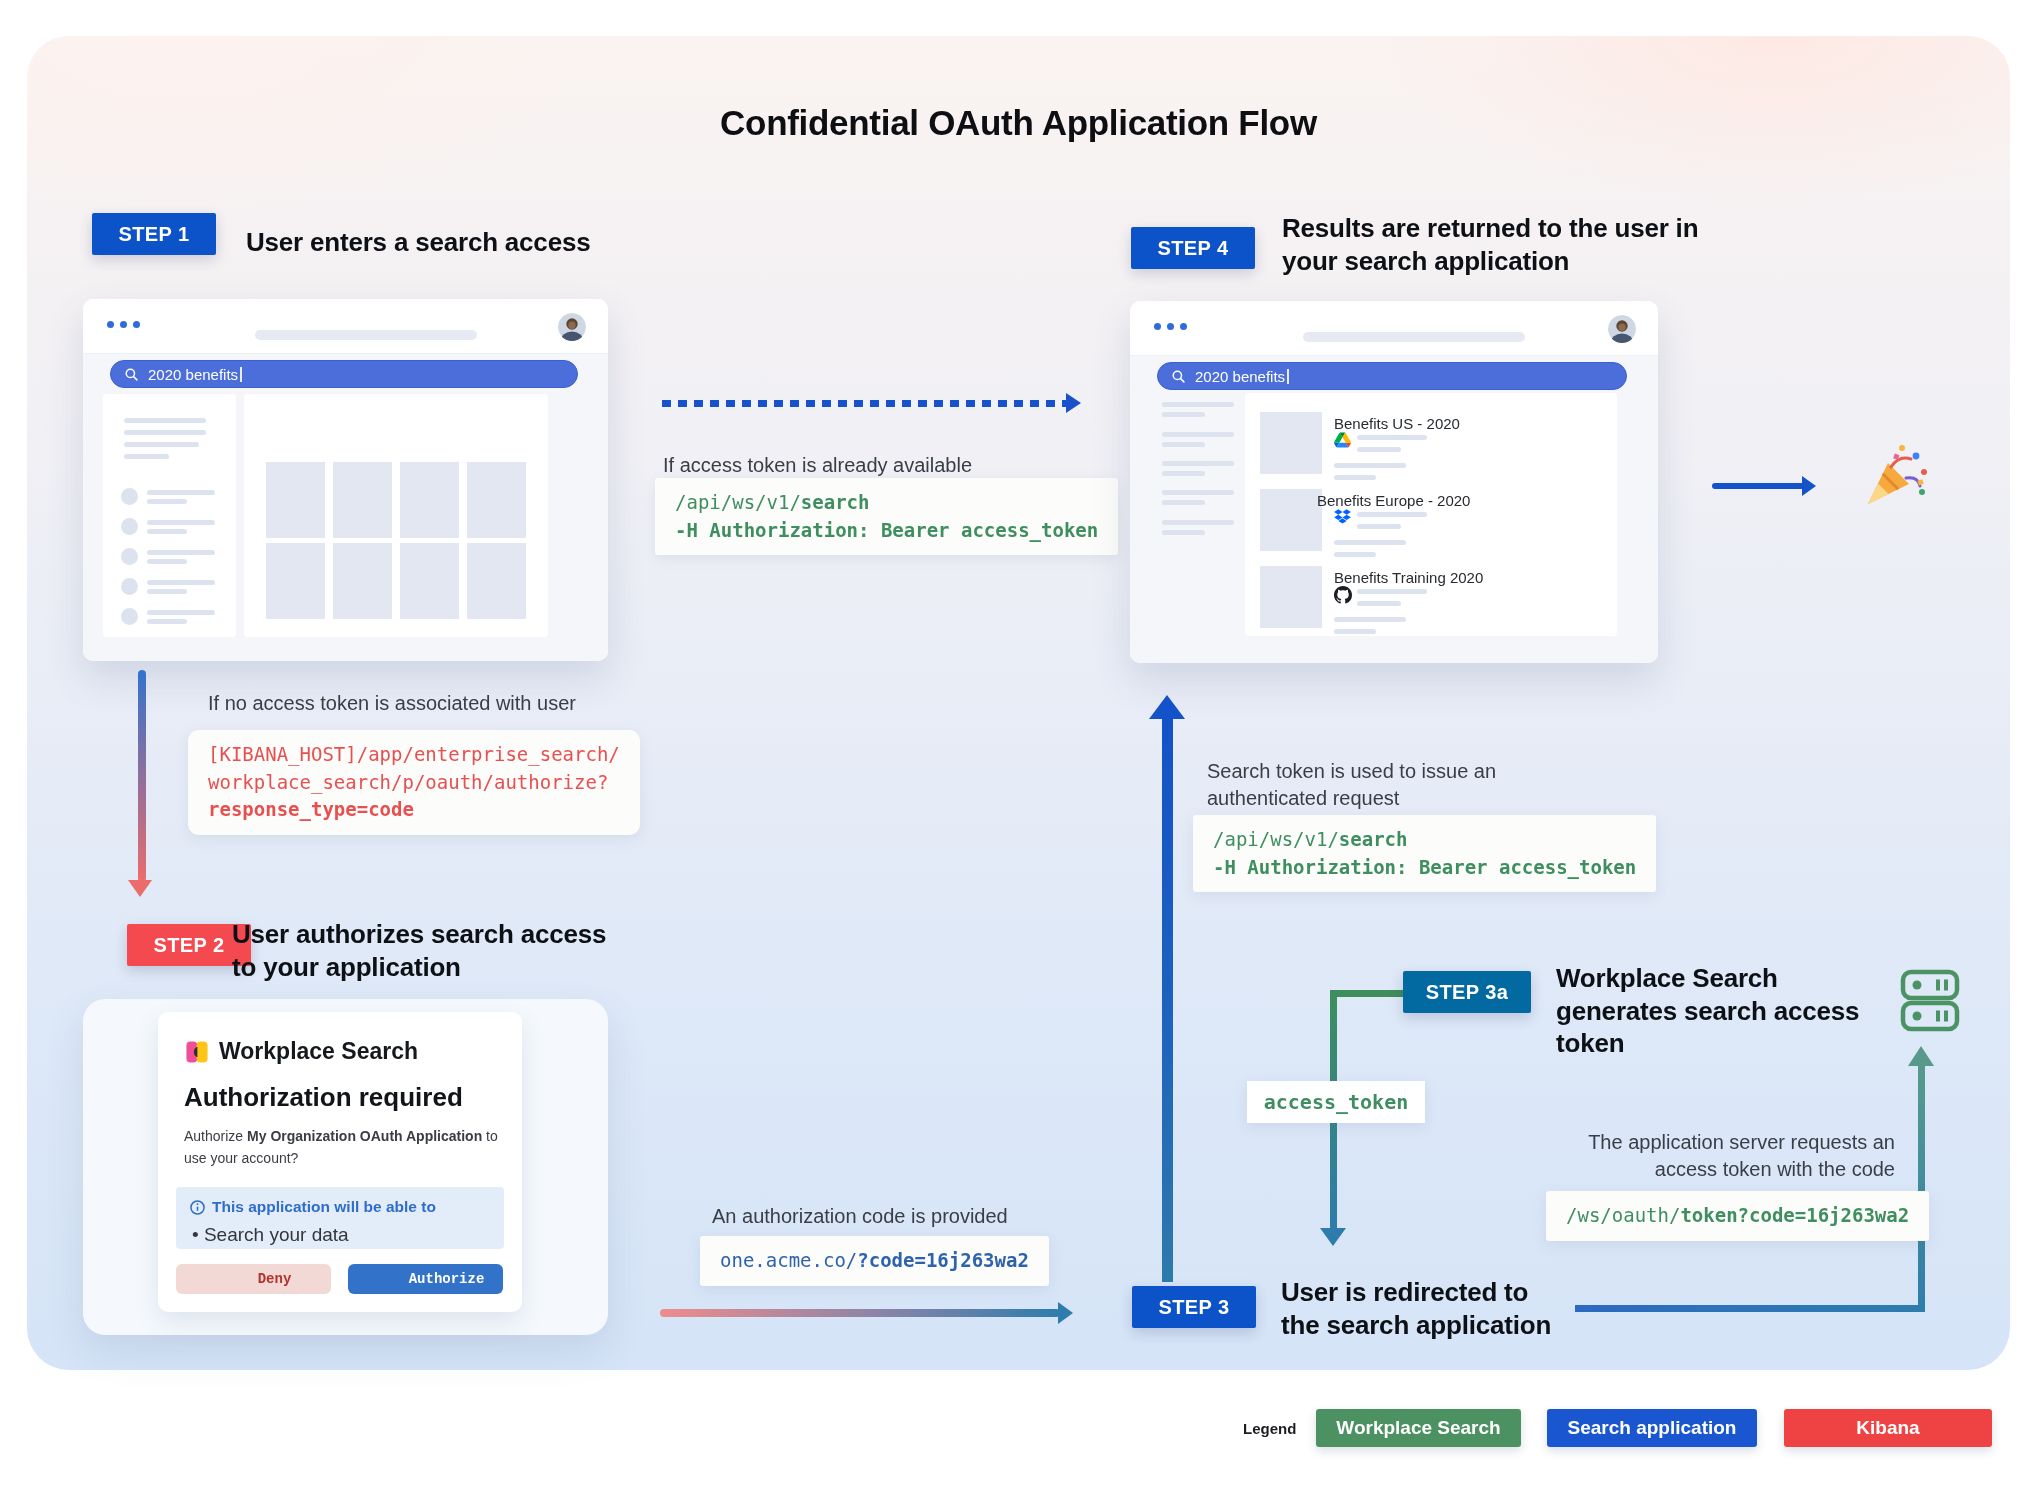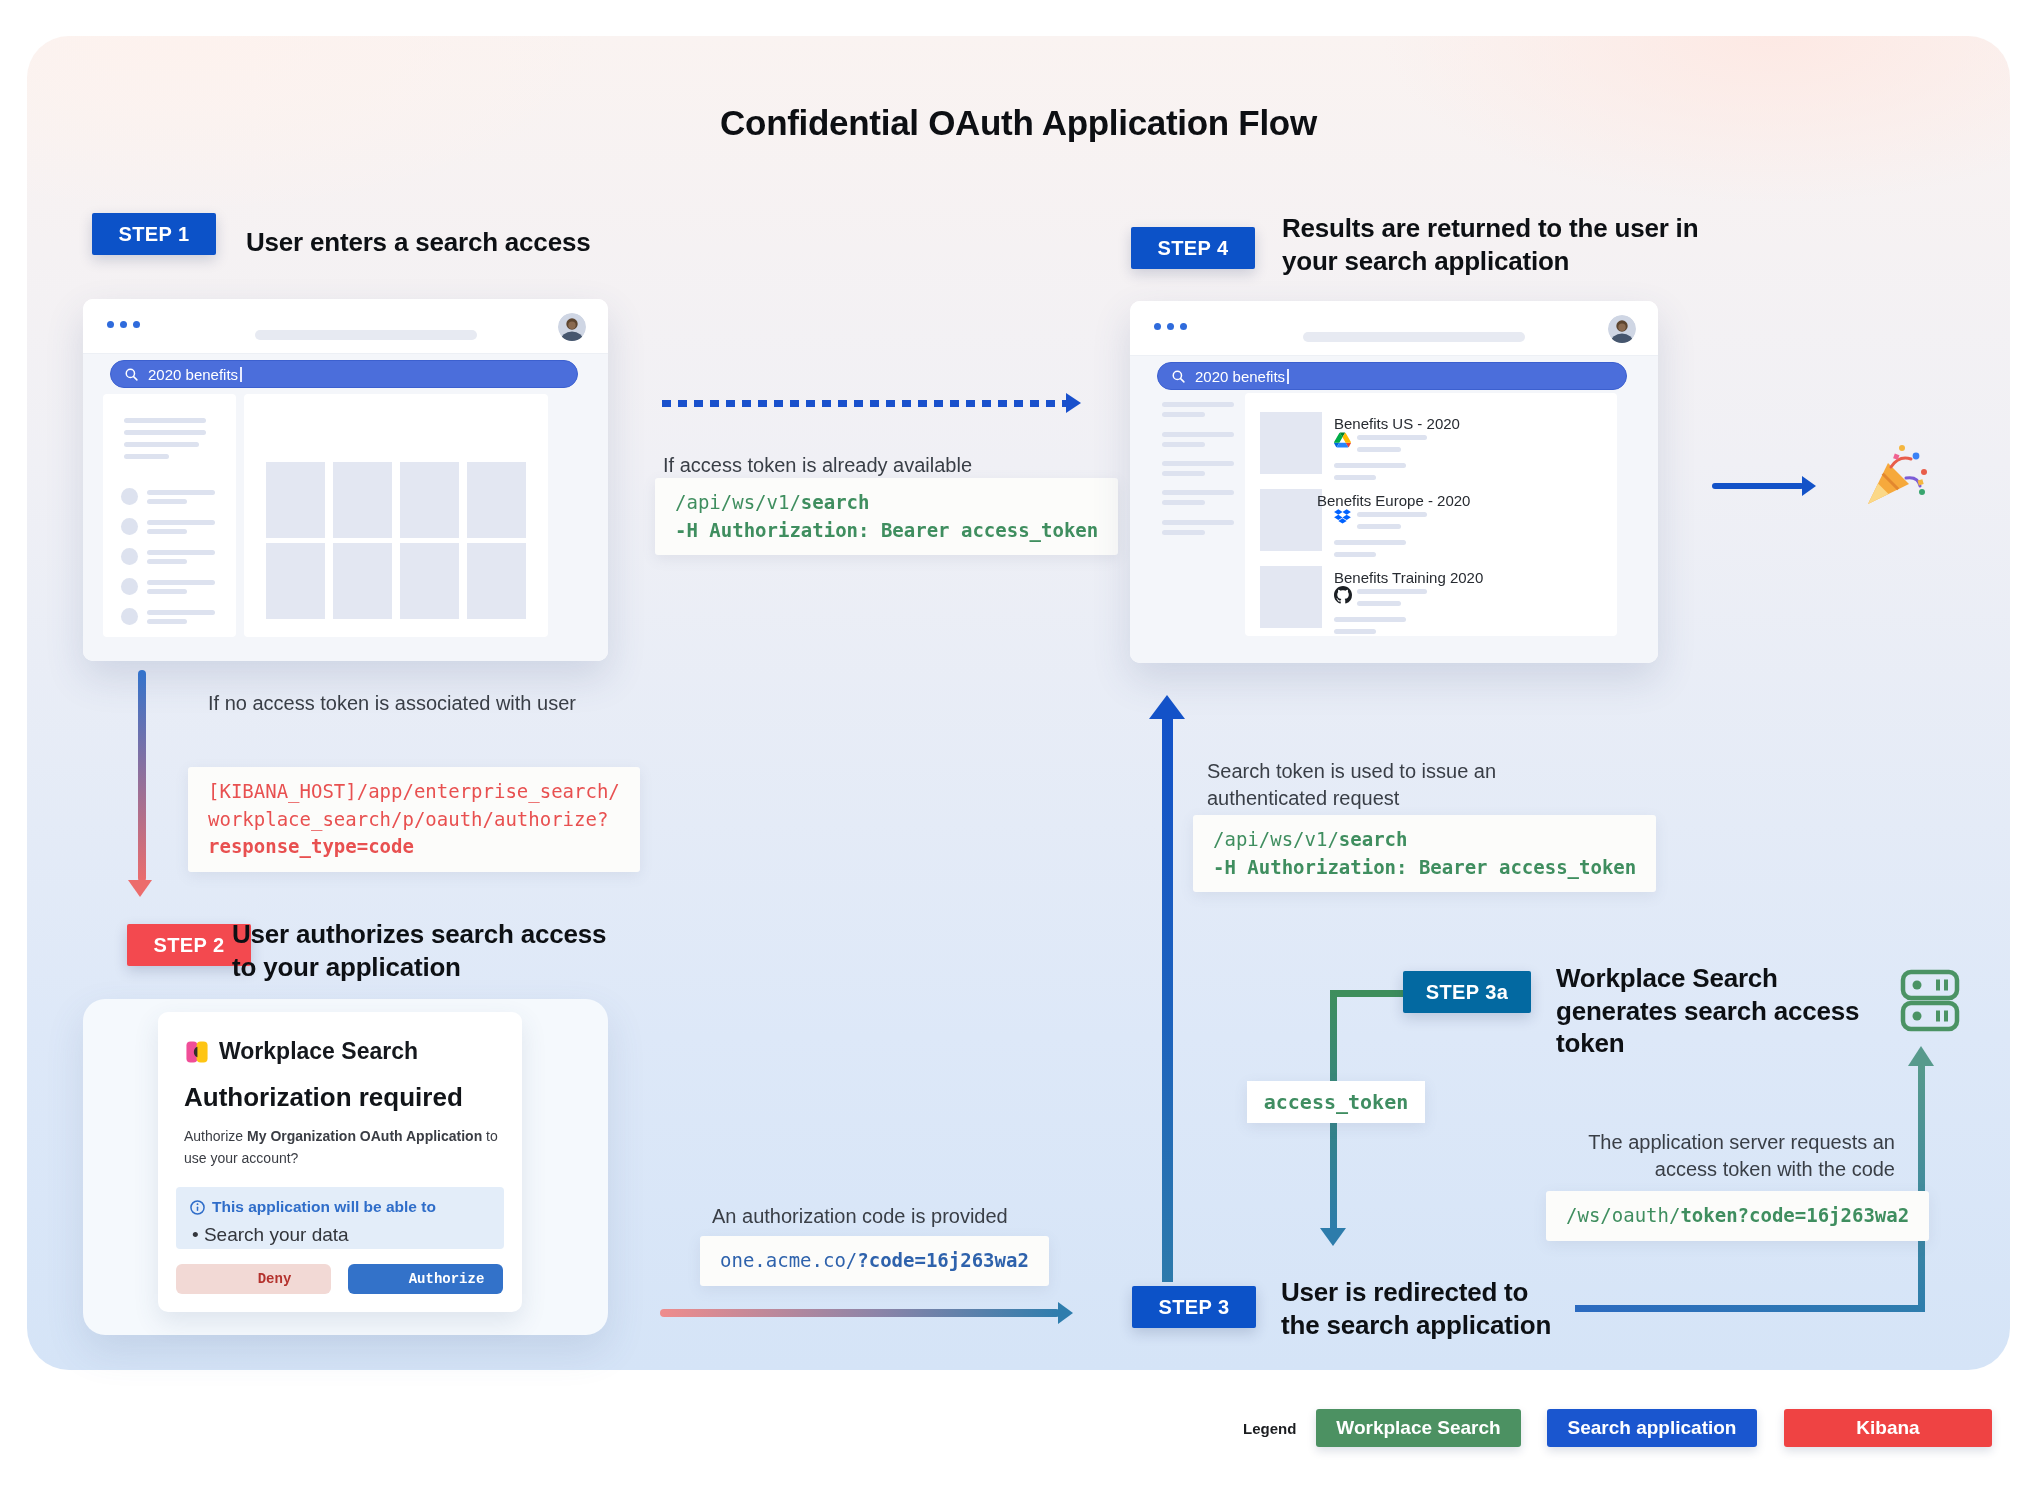--- a/index.html
+++ b/index.html
@@ -232,21 +232,21 @@
       <circle cx="64" cy="54" r="3" fill="#39a56f"></circle>
       <rect x="36" y="16" width="5" height="5" fill="#f06292" transform="rotate(20 38 18)"></rect>
       <rect x="60" y="42" width="5" height="5" fill="#f4b63f" transform="rotate(-15 62 44)"></rect>
     </svg>
   </div>
 
   <div class="abs" style="left:138px;top:670px;width:8px;height:212px;border-radius:4px;background:linear-gradient(180deg,#3273cc,#ec6c6c);"></div>
   <div class="abs ah" style="left:128px;top:880px;border-left:12px solid transparent;border-right:12px solid transparent;border-top:17px solid #ec6c6c;"></div>
 
   <div class="abs ann" style="left:192px;top:690px;margin-left:16px;">If no access token is associated with user</div>
-  <div class="abs code red" style="left:188px;top:767px;">
+  <div class="abs code red" style="left:188px;top:730px;border-radius:11px;">
     <div>[KIBANA_HOST]/app/enterprise_search/</div>
     <div>workplace_search/p/oauth/authorize?</div>
     <div style="font-weight:bold;">response_type=code</div>
   </div>
 
   <div class="abs badge red" style="left:88px;top:924px;width:124px;">STEP 2</div>
   <div class="abs step-title" style="left:232px;top:918px;width:375px;">User authorizes search access to your application</div>
 
   <div class="abs" style="left:83px;top:999px;width:525px;height:336px;background:#f5f9fd;border-radius:22px;box-shadow:0 16px 38px rgba(80,100,140,.14);"></div>
   <div class="abs" style="left:158px;top:1012px;width:364px;height:300px;background:#fff;border-radius:10px;box-shadow:0 10px 26px rgba(60,80,120,.12);">

